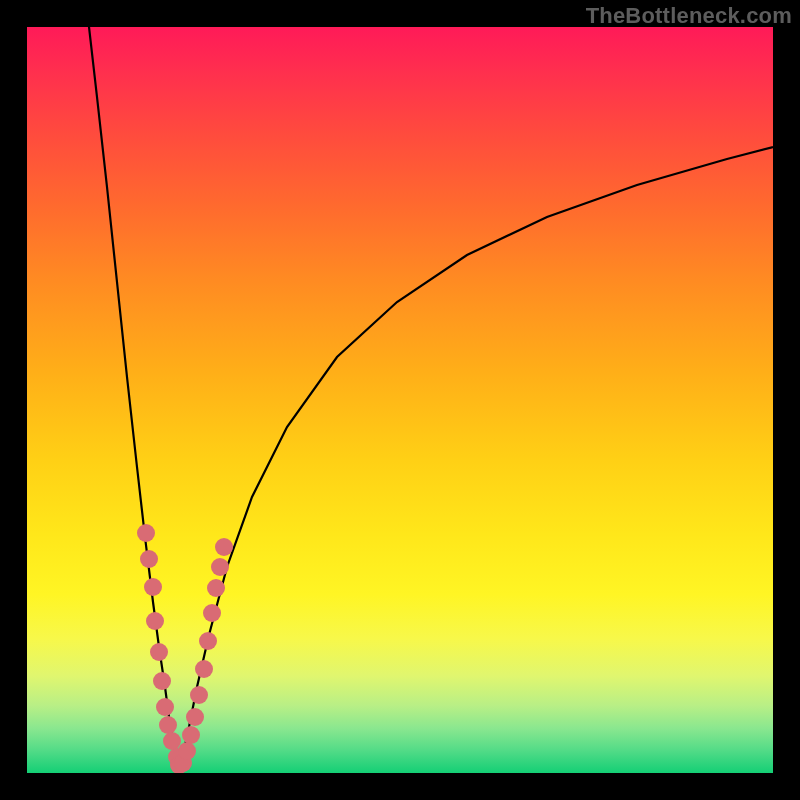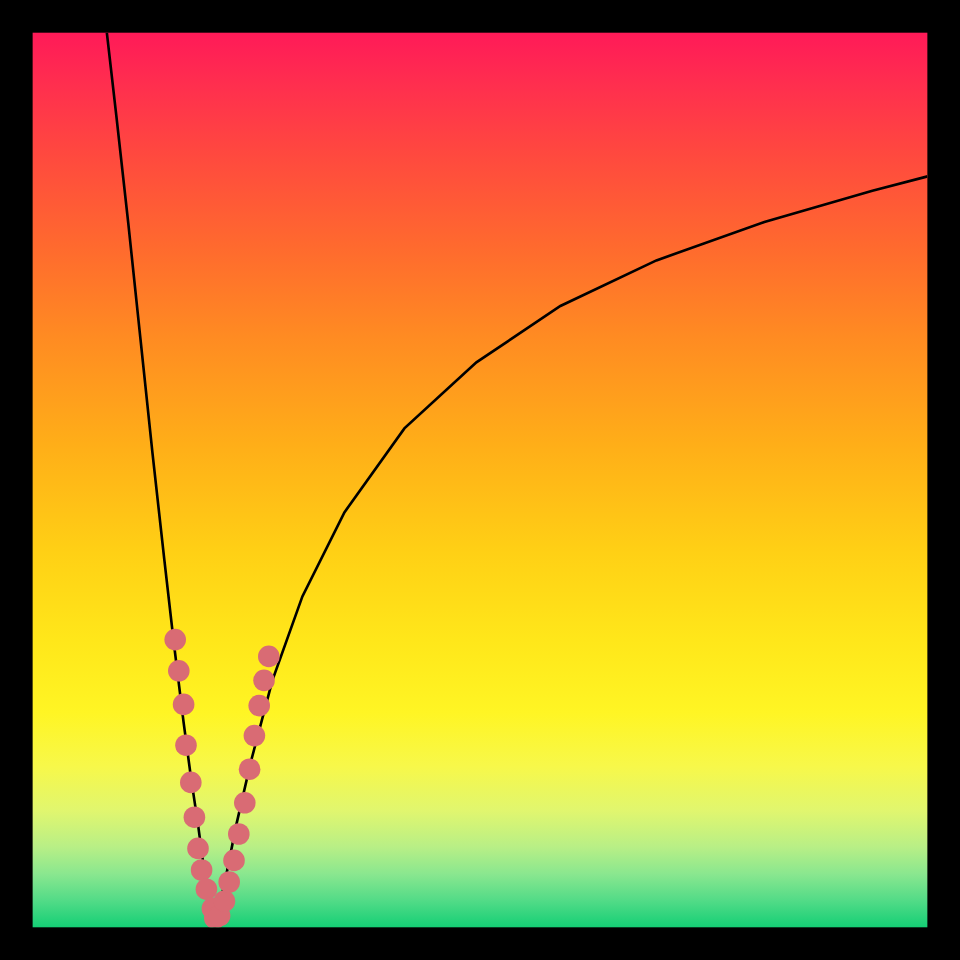--- a/index.html
+++ b/index.html
@@ -97,13 +97,14 @@
           <circle cx="172" cy="668" r="9" class="dot"></circle>
           <circle cx="177" cy="642" r="9" class="dot"></circle>
           <circle cx="181" cy="614" r="9" class="dot"></circle>
           <circle cx="185" cy="586" r="9" class="dot"></circle>
           <circle cx="189" cy="561" r="9" class="dot"></circle>
           <circle cx="193" cy="540" r="9" class="dot"></circle>
           <circle cx="197" cy="520" r="9" class="dot"></circle>
         </g>
     </svg>
   </div>
+  <div class="watermark">TheBottleneck.com</div>
 </div>
 
 </body></html>

